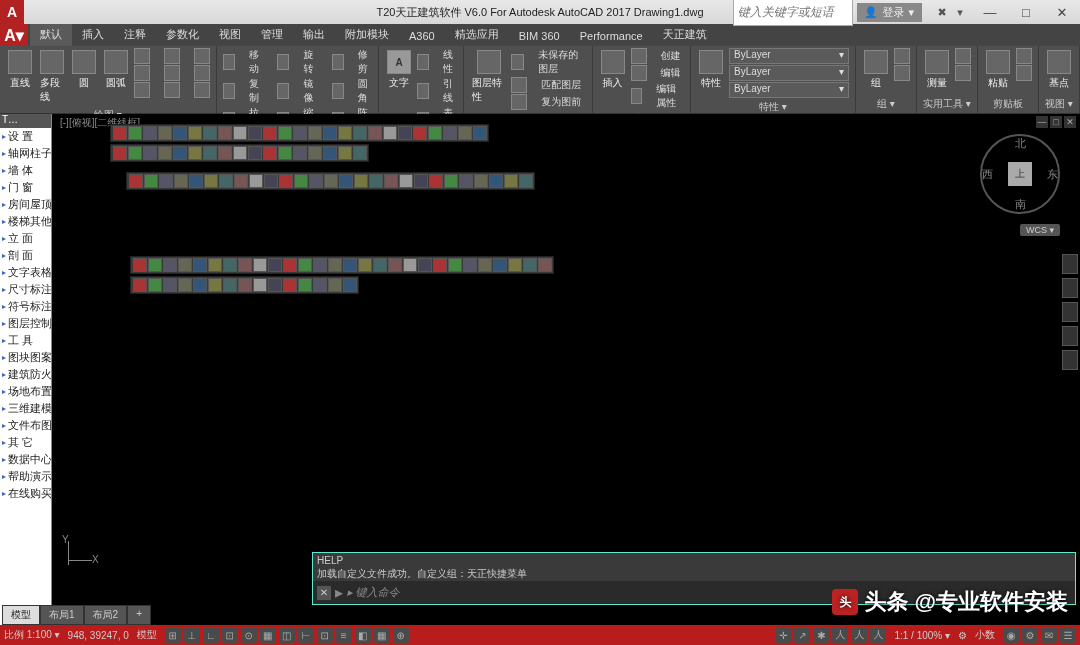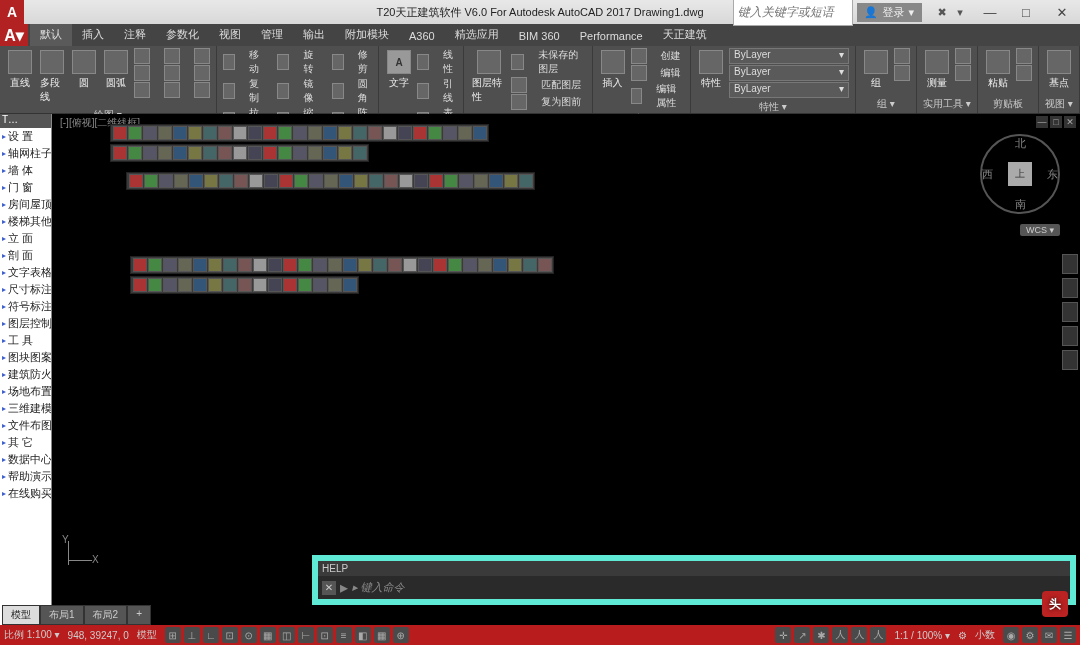--- a/index.html
+++ b/index.html
@@ -73,21 +73,21 @@
 .vc-s { position:absolute; bottom:2px; left:35px; }
 .vc-e { position:absolute; top:33px; right:2px; }
 .vc-w { position:absolute; top:33px; left:2px; }
 .vc-wcs { position:absolute; top:110px; right:20px; background:#555; color:#ccc; font-size:9px; padding:1px 6px; border-radius:2px; }
 
 
 .navbar { position:absolute; right:2px; top:140px; width:16px; display:flex; flex-direction:column; gap:4px; }
 .navbar span { width:16px; height:20px; background:#333; border:1px solid #555; }
 
 
-.cmdline { position:absolute; bottom:20px; left:260px; right:4px; background:#444; border:6px solid #5eead4; }
+.cmdline { position:absolute; bottom:20px; left:260px; right:4px; background:#444; border:1px solid #5eead4; }
 .cmd-history { font-size:10px; color:#ccc; padding:1px 4px; background:#3a3a3a; line-height:13px; }
 .cmd-input { display:flex; align-items:center; background:#2a2a2a; padding:2px 4px; }
 .cmd-x { width:14px; height:14px; background:#555; color:#ccc; font-size:10px; display:flex; align-items:center; justify-content:center; margin-right:4px; }
 .cmd-prompt { color:#888; font-size:11px; font-style:italic; }
 
 
 .model-tabs { position:absolute; bottom:20px; left:2px; display:flex; font-size:10px; }
 .model-tabs span { padding:2px 8px; background:#555; color:#ccc; border:1px solid #333; }
 .model-tabs span.active { background:#ddd; color:#222; }
 
@@ -547,20 +547,21 @@
       <span></span>
       <span></span>
       <span></span>
       <span></span>
       <span></span>
     </div>
 
     <div class="cmdline">
       <div class="cmd-history" id="cmd-hist">
           <div>HELP</div>
+          <div>加载自定义文件成功。自定义组：天正快捷菜单</div>
         </div>
       <div class="cmd-input">
         <span class="cmd-x">✕</span>
         <span style="color:#888;margin-right:4px">▸</span>
         <span class="cmd-prompt">▸ 键入命令</span>
       </div>
     </div>
   </div>
 </div>
 
@@ -605,13 +606,14 @@
   <div class="status-icons" id="status-icons-far">
       <span>◉</span>
       <span>⚙</span>
       <span>✉</span>
       <span>☰</span>
     </div>
 </div>
 
 <div class="watermark">
   <div class="wm-icon">头</div>
+  <span>头条 @专业软件安装</span>
 </div>
 
 </body></html>

